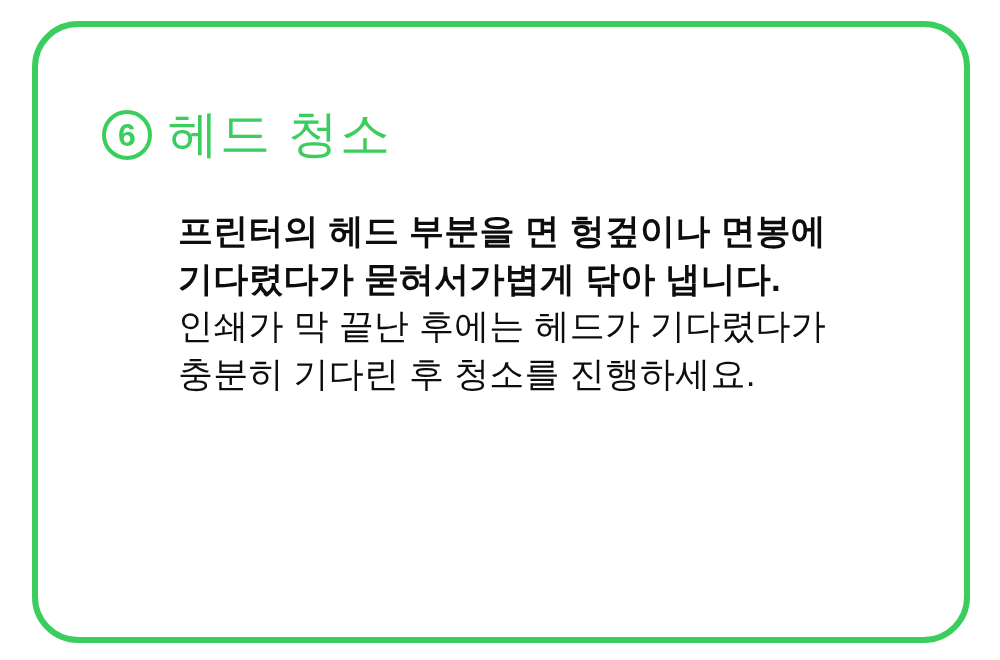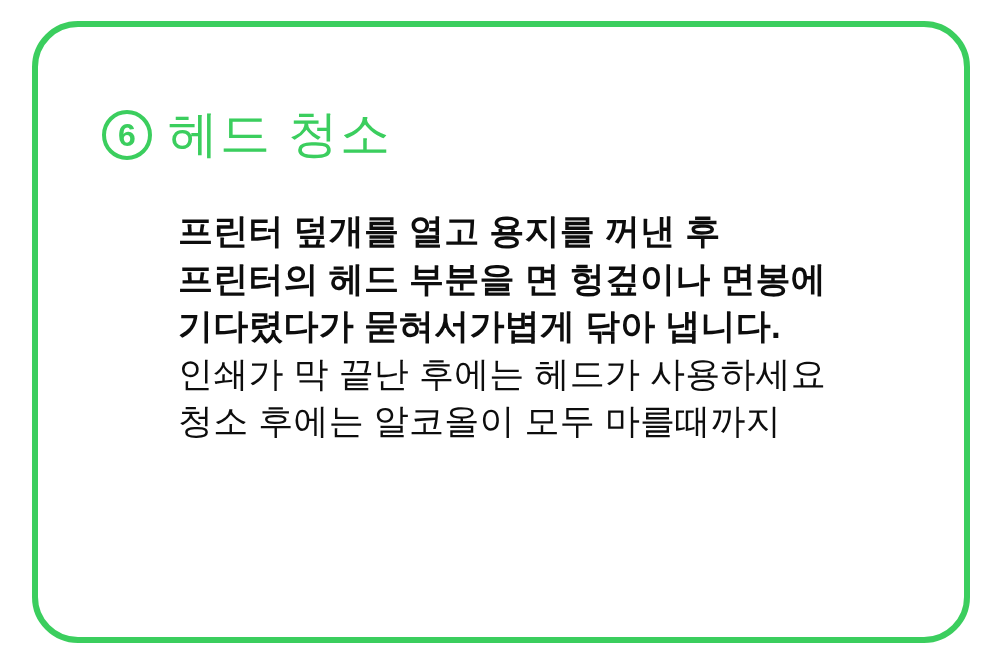--- a/index.html
+++ b/index.html
@@ -78,21 +78,20 @@
 
 <div class="page">
   <div class="frame">
 
     <div class="title-row">
       <span class="circle-num">6</span>
       <span class="title-text">헤드 청소</span>
     </div>
 
     <div class="body-block">
-      <div class="body-line bold">프린터 덮개를 열고 용지를 꺼낸 후</div>
       <div class="body-line bold">프린터의 헤드 부분을 면 헝겊이나 면봉에</div>
       <div class="body-line bold">기다렸다가 묻혀서가볍게 닦아 냅니다.</div>
-      <div class="body-line regular">인쇄가 막 끝난 후에는 헤드가 사용하세요</div>
-      <div class="body-line regular">청소 후에는 알코올이 모두 마를때까지</div>
+      <div class="body-line regular">인쇄가 막 끝난 후에는 헤드가 기다렸다가</div>
+      <div class="body-line regular">충분히 기다린 후 청소를 진행하세요.</div>
     </div>
 
   </div>
 </div>
 
 </body></html>

